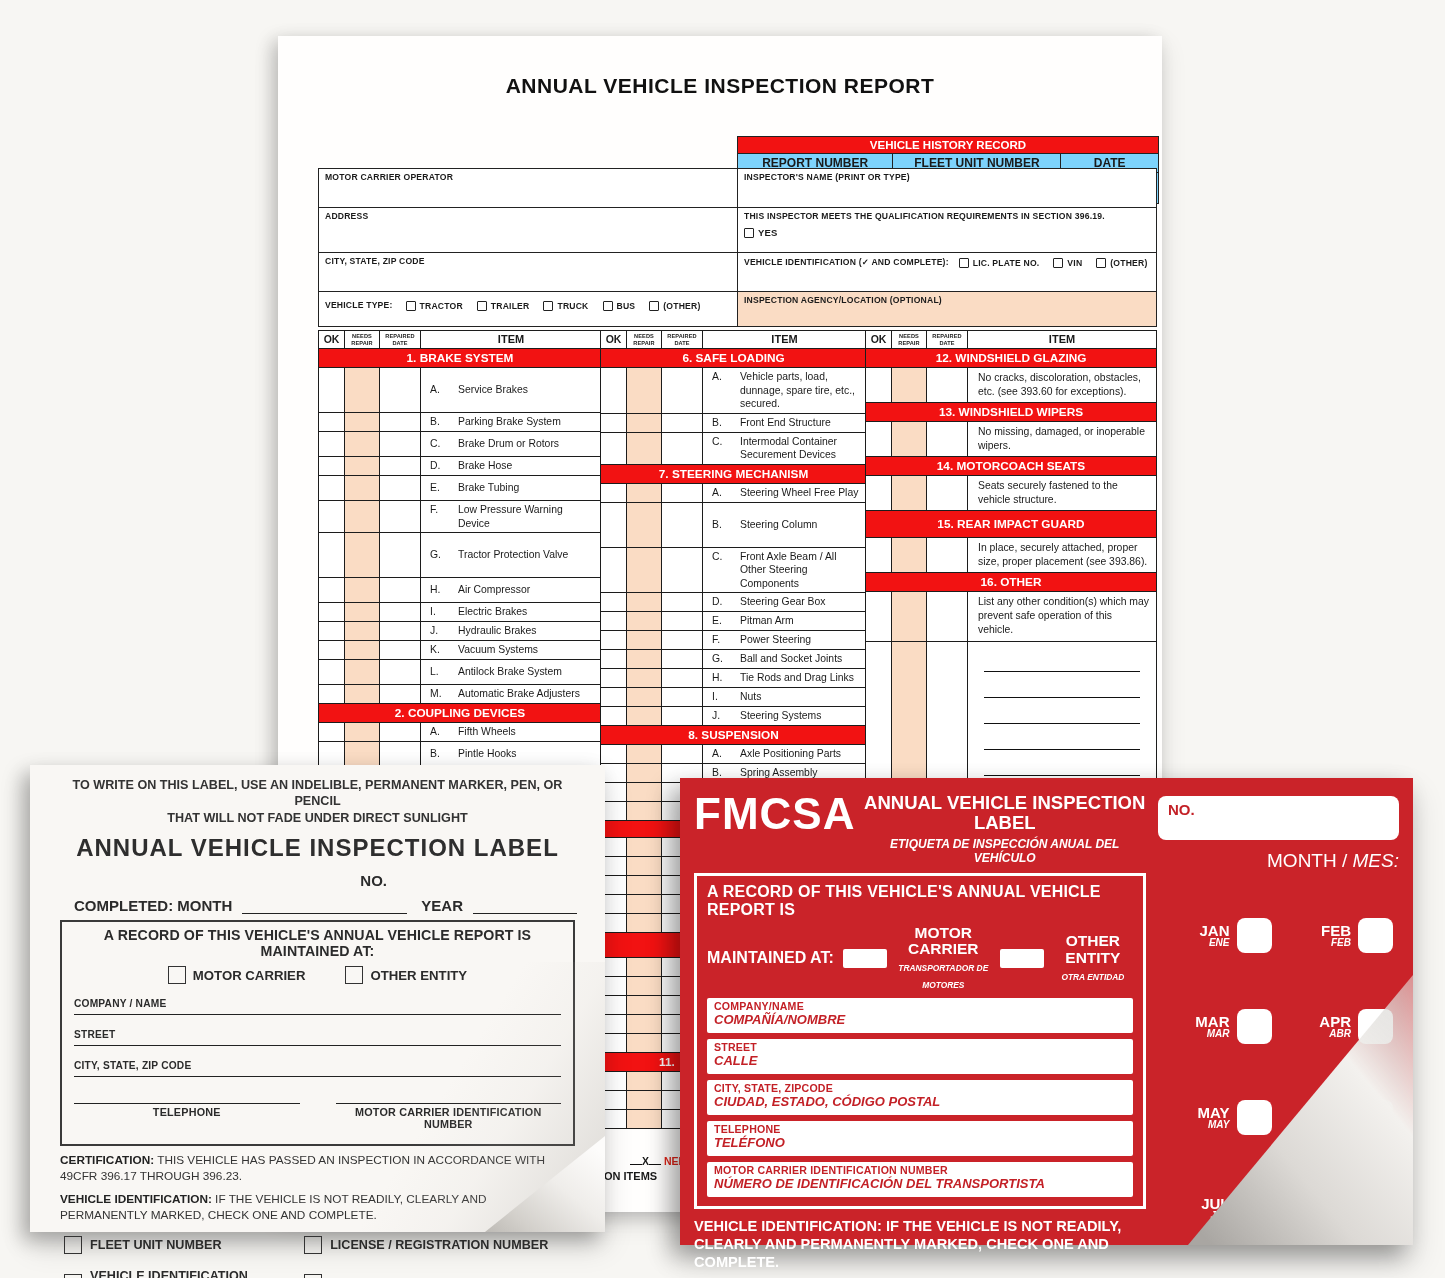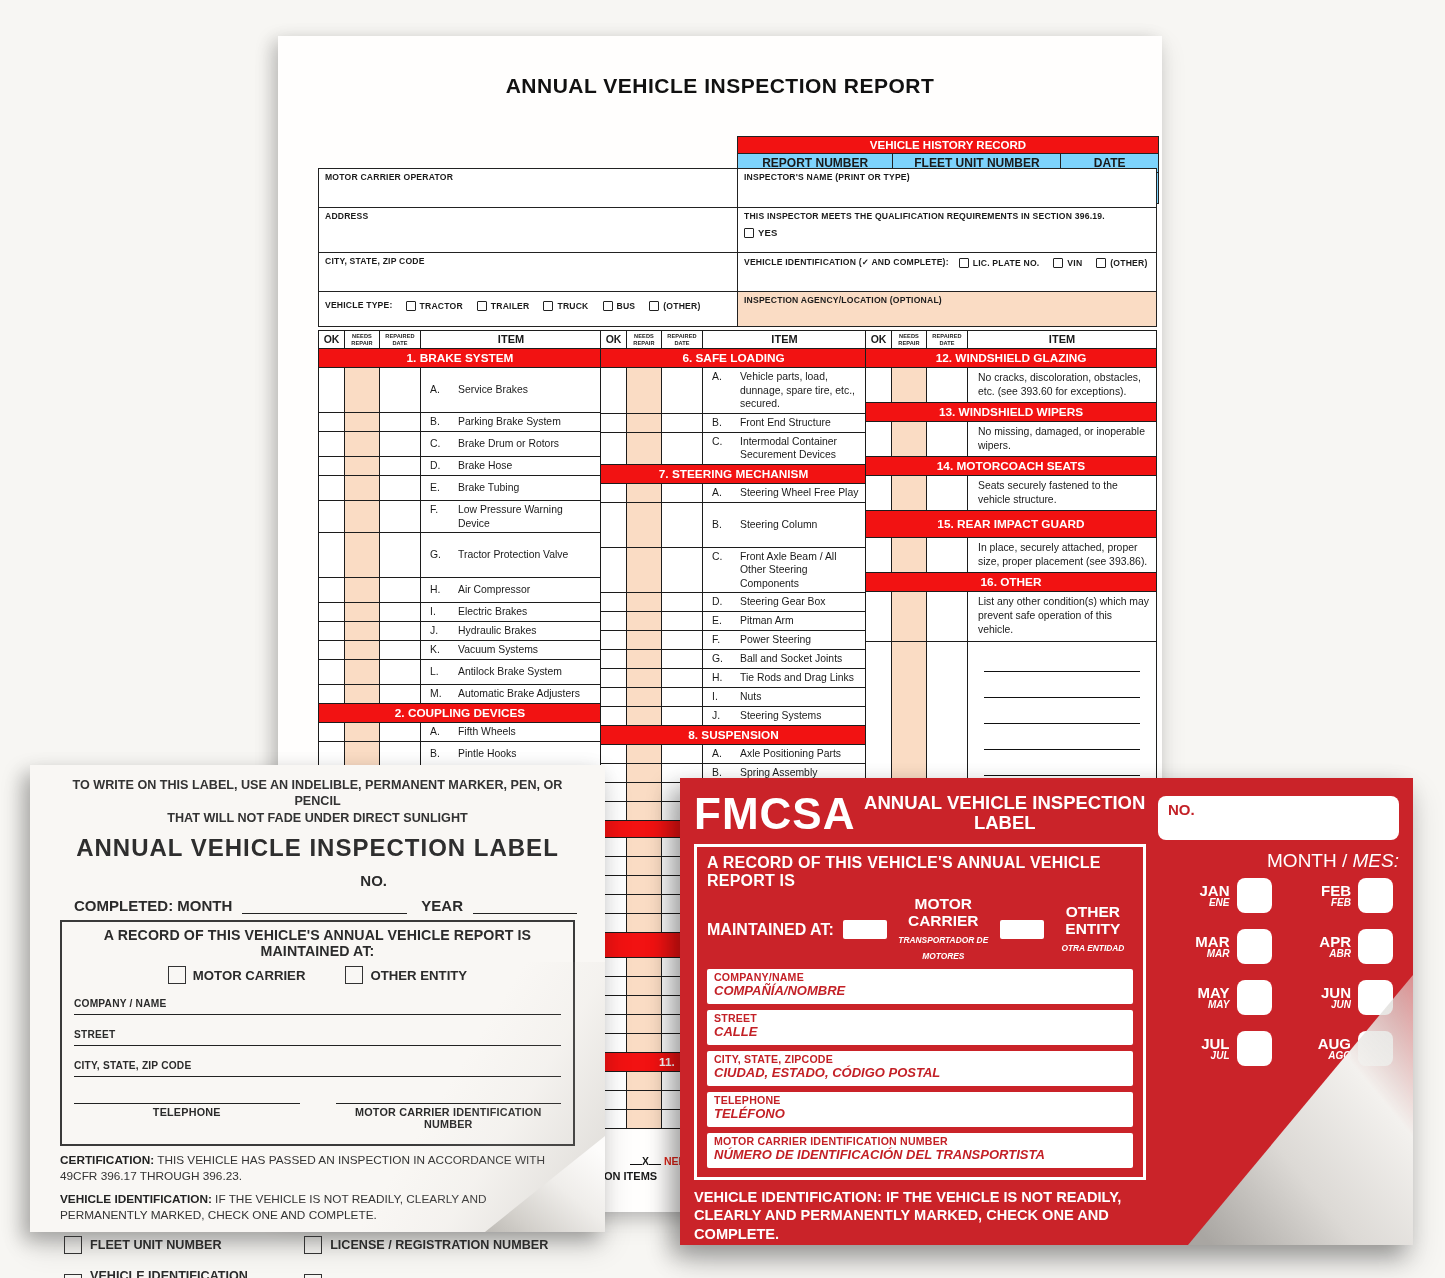--- a/index.html
+++ b/index.html
@@ -142,21 +142,21 @@
   .rl-field{background:#fff;border-radius:2px;margin-top:6px;min-height:31px;padding:2px 7px;color:#c32026;}
   .rl-field .en{font-size:10.6px;font-weight:bold;letter-spacing:.2px;display:block;}
   .rl-field .es{font-size:13px;font-weight:bold;font-style:italic;display:block;}
   .rl-vehid{margin-top:8px;font-size:14.6px;font-weight:bold;line-height:1.25;}
   .rl-right{padding-top:6px;}
   .rl-nobox{height:44px;background:#fff;border-radius:8px;color:#c32026;
             font-size:15px;font-weight:bold;padding:5px 10px;box-sizing:border-box;}
   .rl-mhdr{text-align:right;font-size:19px;font-weight:normal;margin:10px 0 6px 0;}
   .rl-mhdr i{font-style:italic;}
   .rl-months{display:grid;grid-template-columns:1fr 1fr;column-gap:14px;row-gap:16px;padding:0 6px;}
-  .month{display:flex;justify-content:flex-end;align-items:center;gap:7px;}
+  .month{display:flex;justify-content:flex-end;align-items:center;gap:7px;margin-top:40px;}
   .month .mt{text-align:right;line-height:1.02;}
   .month .men{font-size:15px;font-weight:bold;}
   .month .mes{font-size:10px;font-weight:bold;font-style:italic;}
   .month .mb{width:35px;height:35px;background:#fff;border-radius:8px;flex:none;}
   .rcurl{position:absolute;right:0;bottom:0;width:225px;height:270px;pointer-events:none;
          background:linear-gradient(to bottom left, rgba(238,236,233,.55) 0%, #f3f1ee 30%, #dcd9d5 62%, #a9a6a2 95%);
          clip-path:polygon(100% 0,100% 100%,0 100%);
          filter:drop-shadow(-7px -7px 9px rgba(0,0,0,.28));}
 </style>
 </head>
@@ -799,20 +799,21 @@
   <div class="wcurl"></div>
 </div>
 
 <div class="rlabel">
   <div class="rl-inner">
     <div class="rl-left">
       <div class="rl-head">
         <div class="fmcsa">FMCSA</div>
         <div class="rl-titles">
           <div class="rl-title">ANNUAL VEHICLE INSPECTION LABEL</div>
+          <div class="rl-sub">ETIQUETA DE INSPECCIÓN ANUAL DEL VEHÍCULO</div>
         </div>
       </div>
       <div class="rl-recordbox">
         <div class="rl-rec1">A RECORD OF THIS VEHICLE'S ANNUAL VEHICLE REPORT IS</div>
         <div class="rl-rec2">
           <span class="m">MAINTAINED AT:</span>
           <span class="rbox-s"></span>
           <span class="rl-ent">
             <span class="en">MOTOR CARRIER</span><br>
             <span class="es">TRANSPORTADOR DE MOTORES</span>

